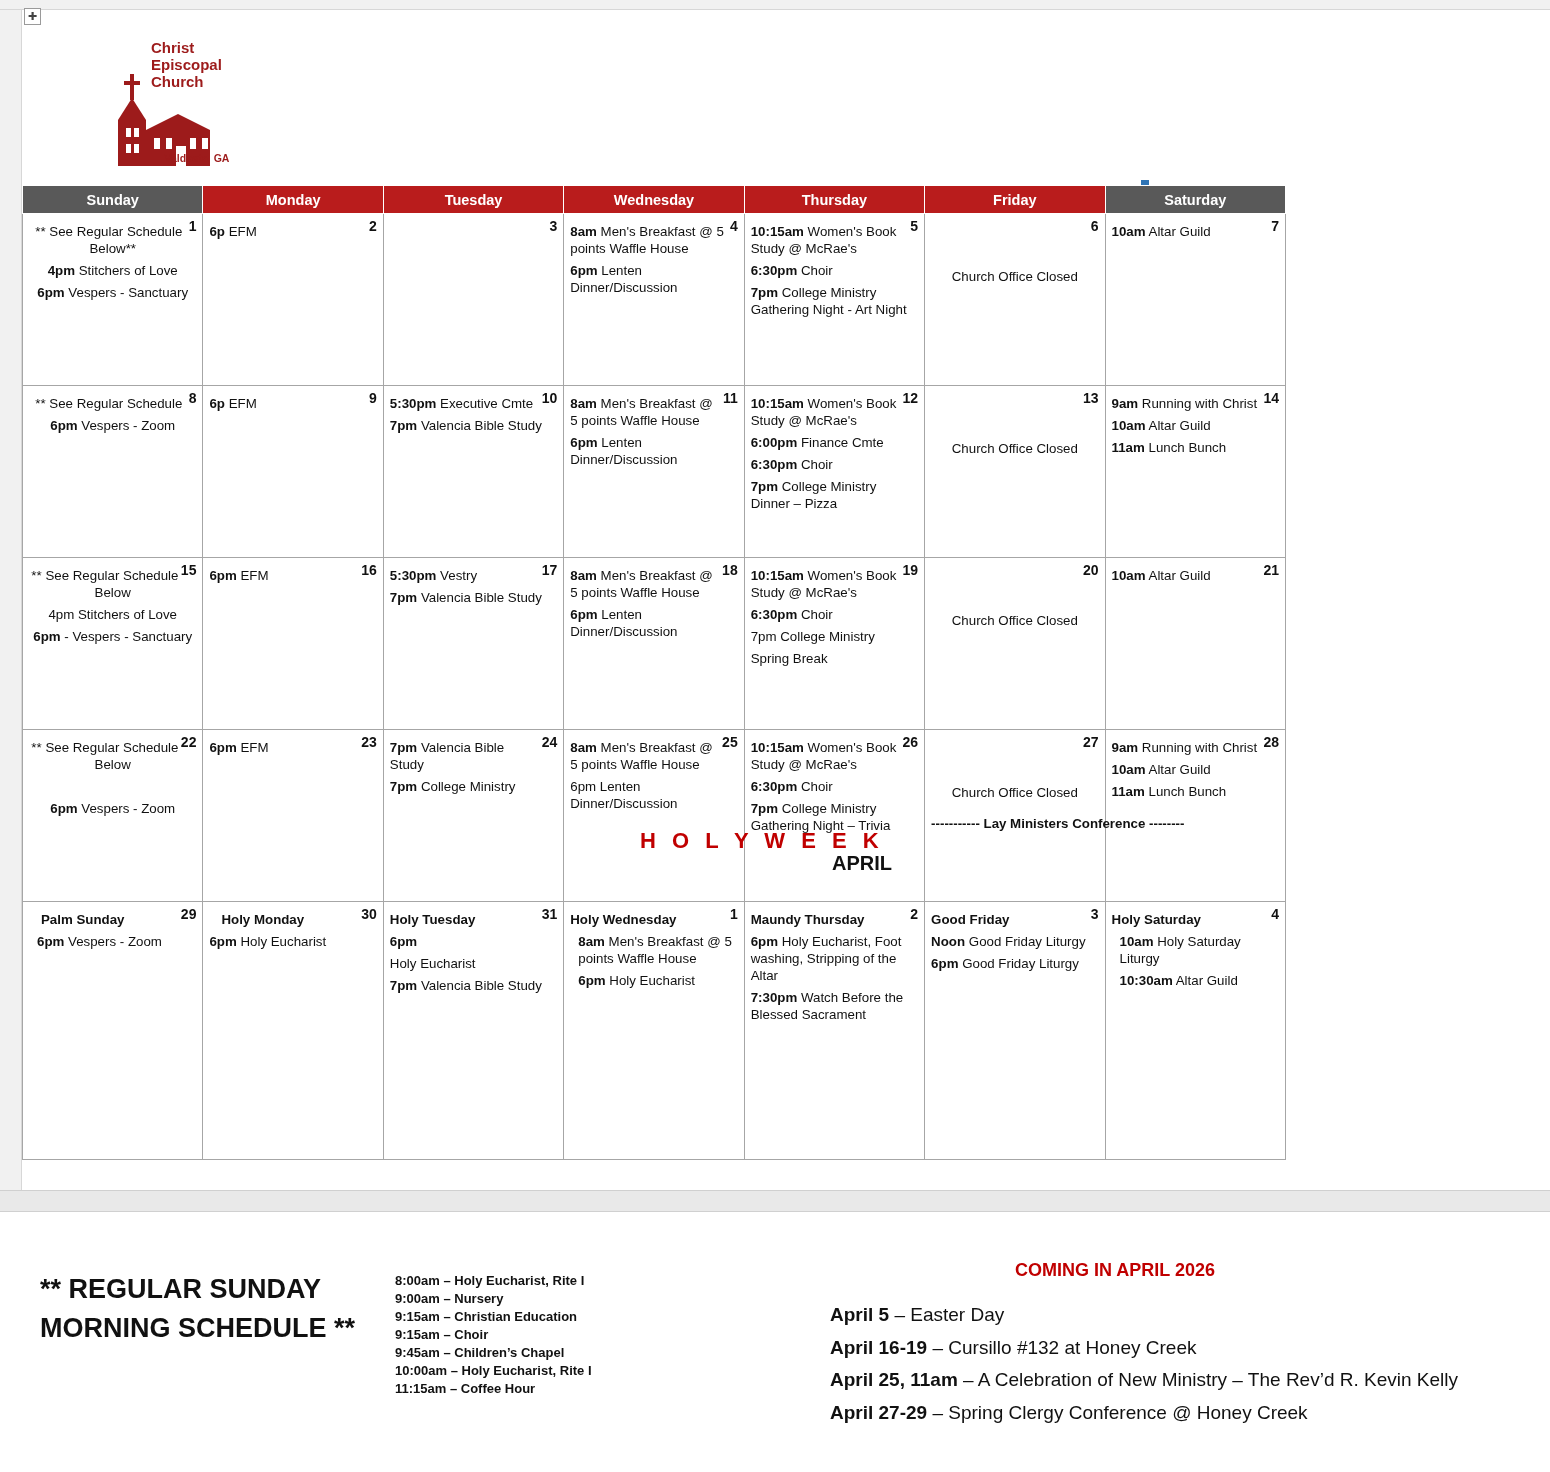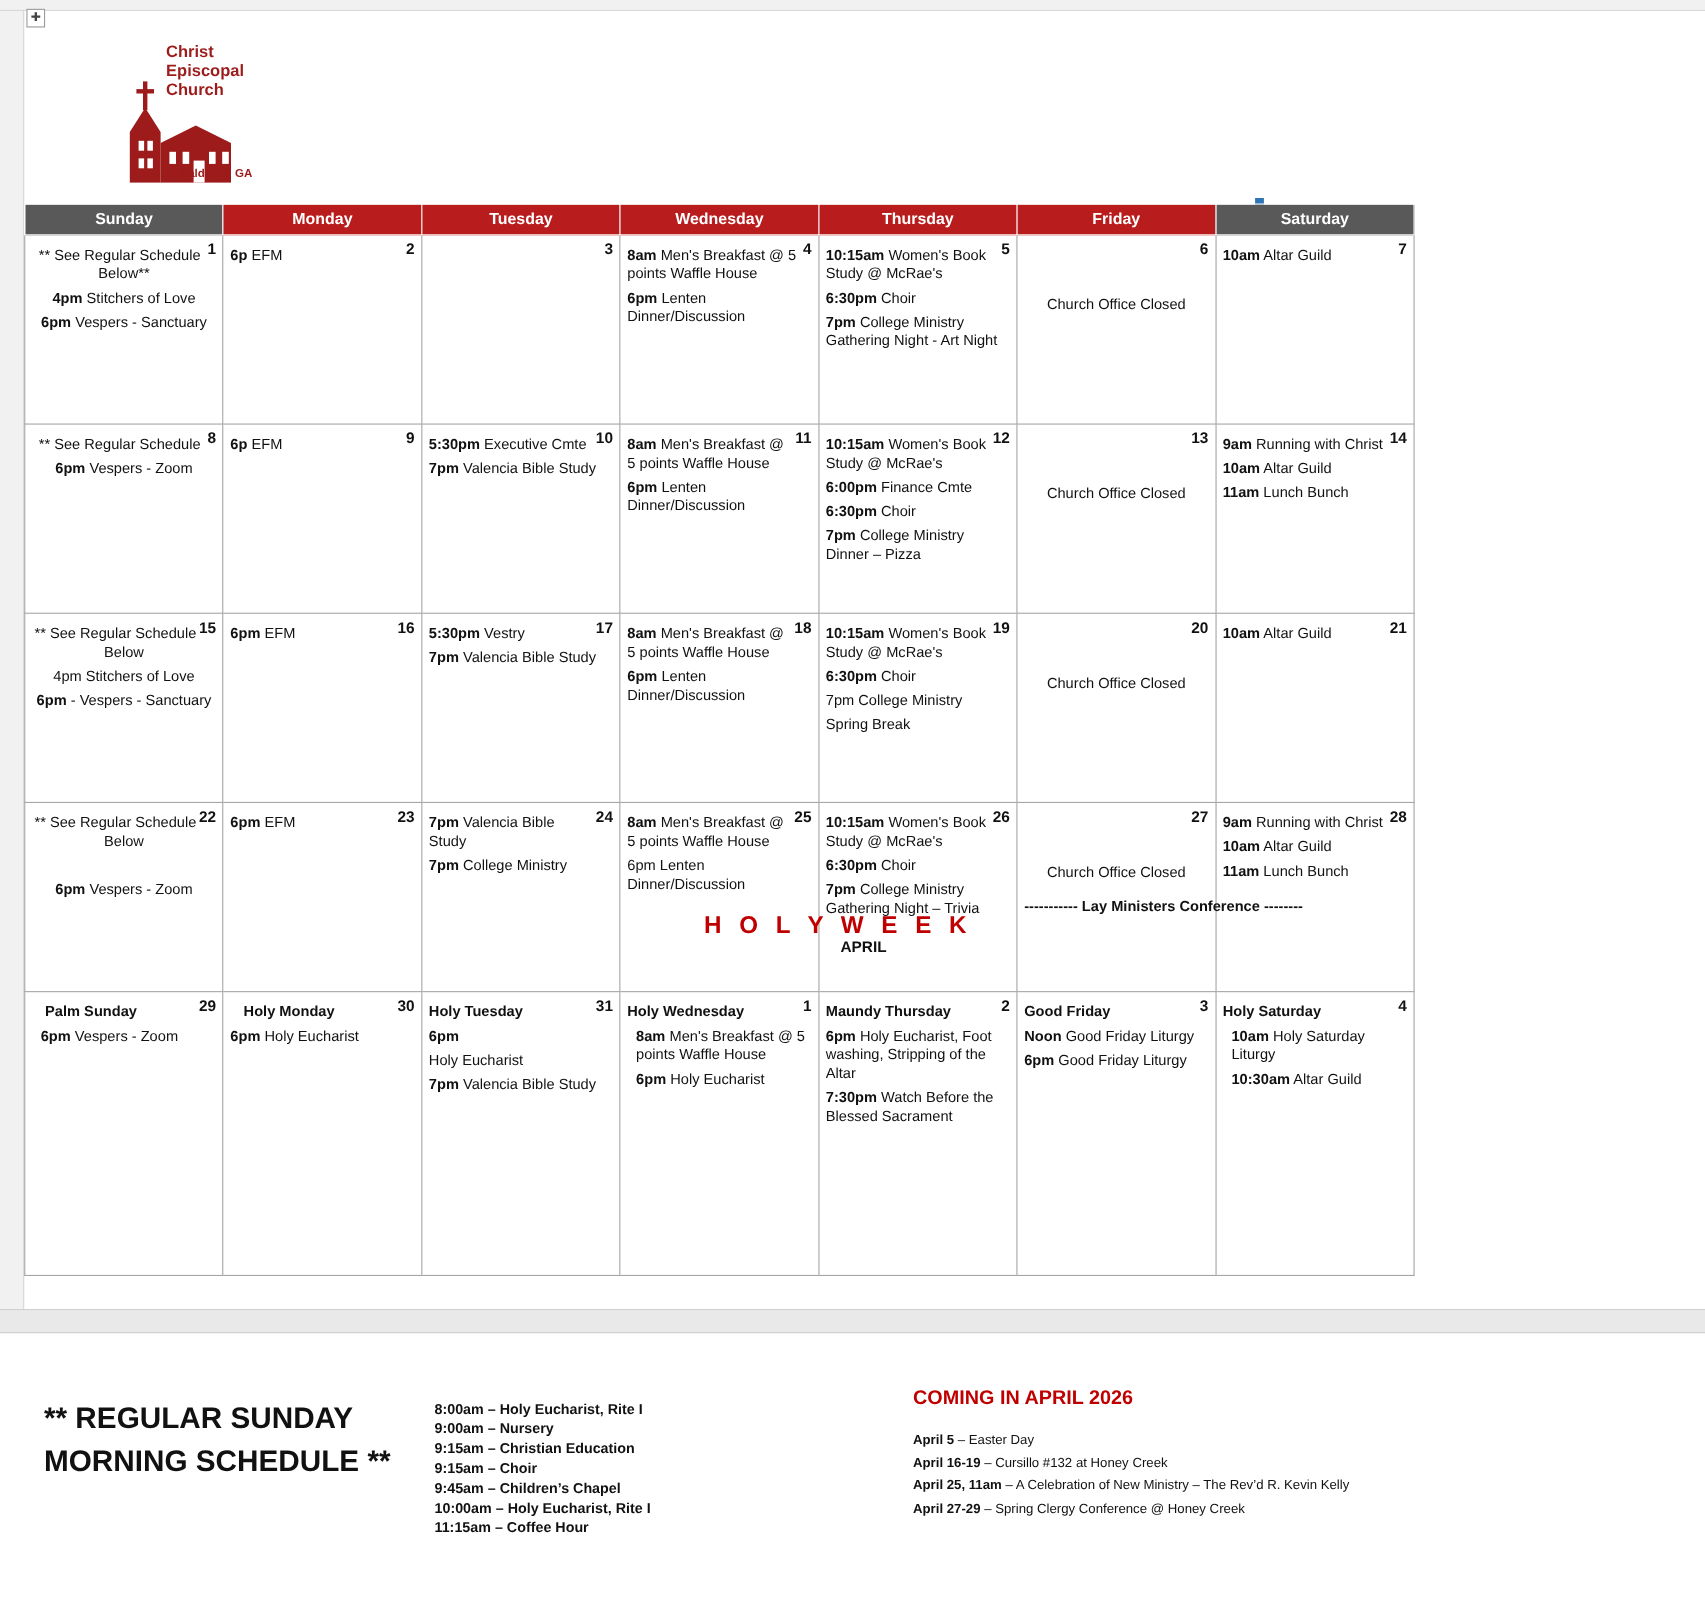--- a/index.html
+++ b/index.html
@@ -82,22 +82,22 @@
   .daynum { float: right; font-weight: bold; font-size: 14px; }
   .ev { margin-top: 5px; }
   .ev b { font-weight: bold; }
   .ctr-pad { margin-top: 50px; text-align: center; }
   .holyweek {
     position: absolute; left: 640px; top: 828px;
     font-size: 22px; font-weight: bold; color: #c00000;
     letter-spacing: 5px; font-family: "Liberation Sans", sans-serif;
   }
   .april-lbl {
-    position: absolute; left: 764px; top: 852px;
-    font-size: 14px; font-weight: bold; color: #111;
+    position: absolute; left: 832px; top: 852px;
+    font-size: 20px; font-weight: bold; color: #111;
   }
   .laymin {
     margin-top: 14px; font-weight: bold; font-size: 13.3px; text-align: center;
   }
   .friday-mark {
     position: absolute; left: 1141px; top: 180px; width: 8px; height: 8px;
     background: #2f74b5;
   }
 
   
@@ -113,23 +113,23 @@
     font-family: "Liberation Sans", sans-serif;
   }
   .sched {
     position: absolute; left: 395px; top: 42px; width: 330px;
     font-size: 13px; font-weight: bold; color: #111; line-height: 1.38;
   }
   .coming {
     position: absolute; left: 830px; top: 30px; width: 640px;
   }
   .coming-head {
-    font-size: 18px; font-weight: bold; color: #c00000; 
-  }
-  .coming-list { margin-top: 18px; font-size: 12px; color: #111; line-height: 1.72; }
+    font-size: 18px; font-weight: bold; color: #c00000; margin-left: 185px;
+  }
+  .coming-list { margin-top: 18px; font-size: 19px; color: #111; line-height: 1.72; }
   .coming-list b { font-weight: bold; }
 </style>
 </head>
 <body>
 
 <div class="page-edge-left"></div>
 <div class="page-edge-top"></div>
 <div class="move-handle">✚</div>
 
 <div class="header">

